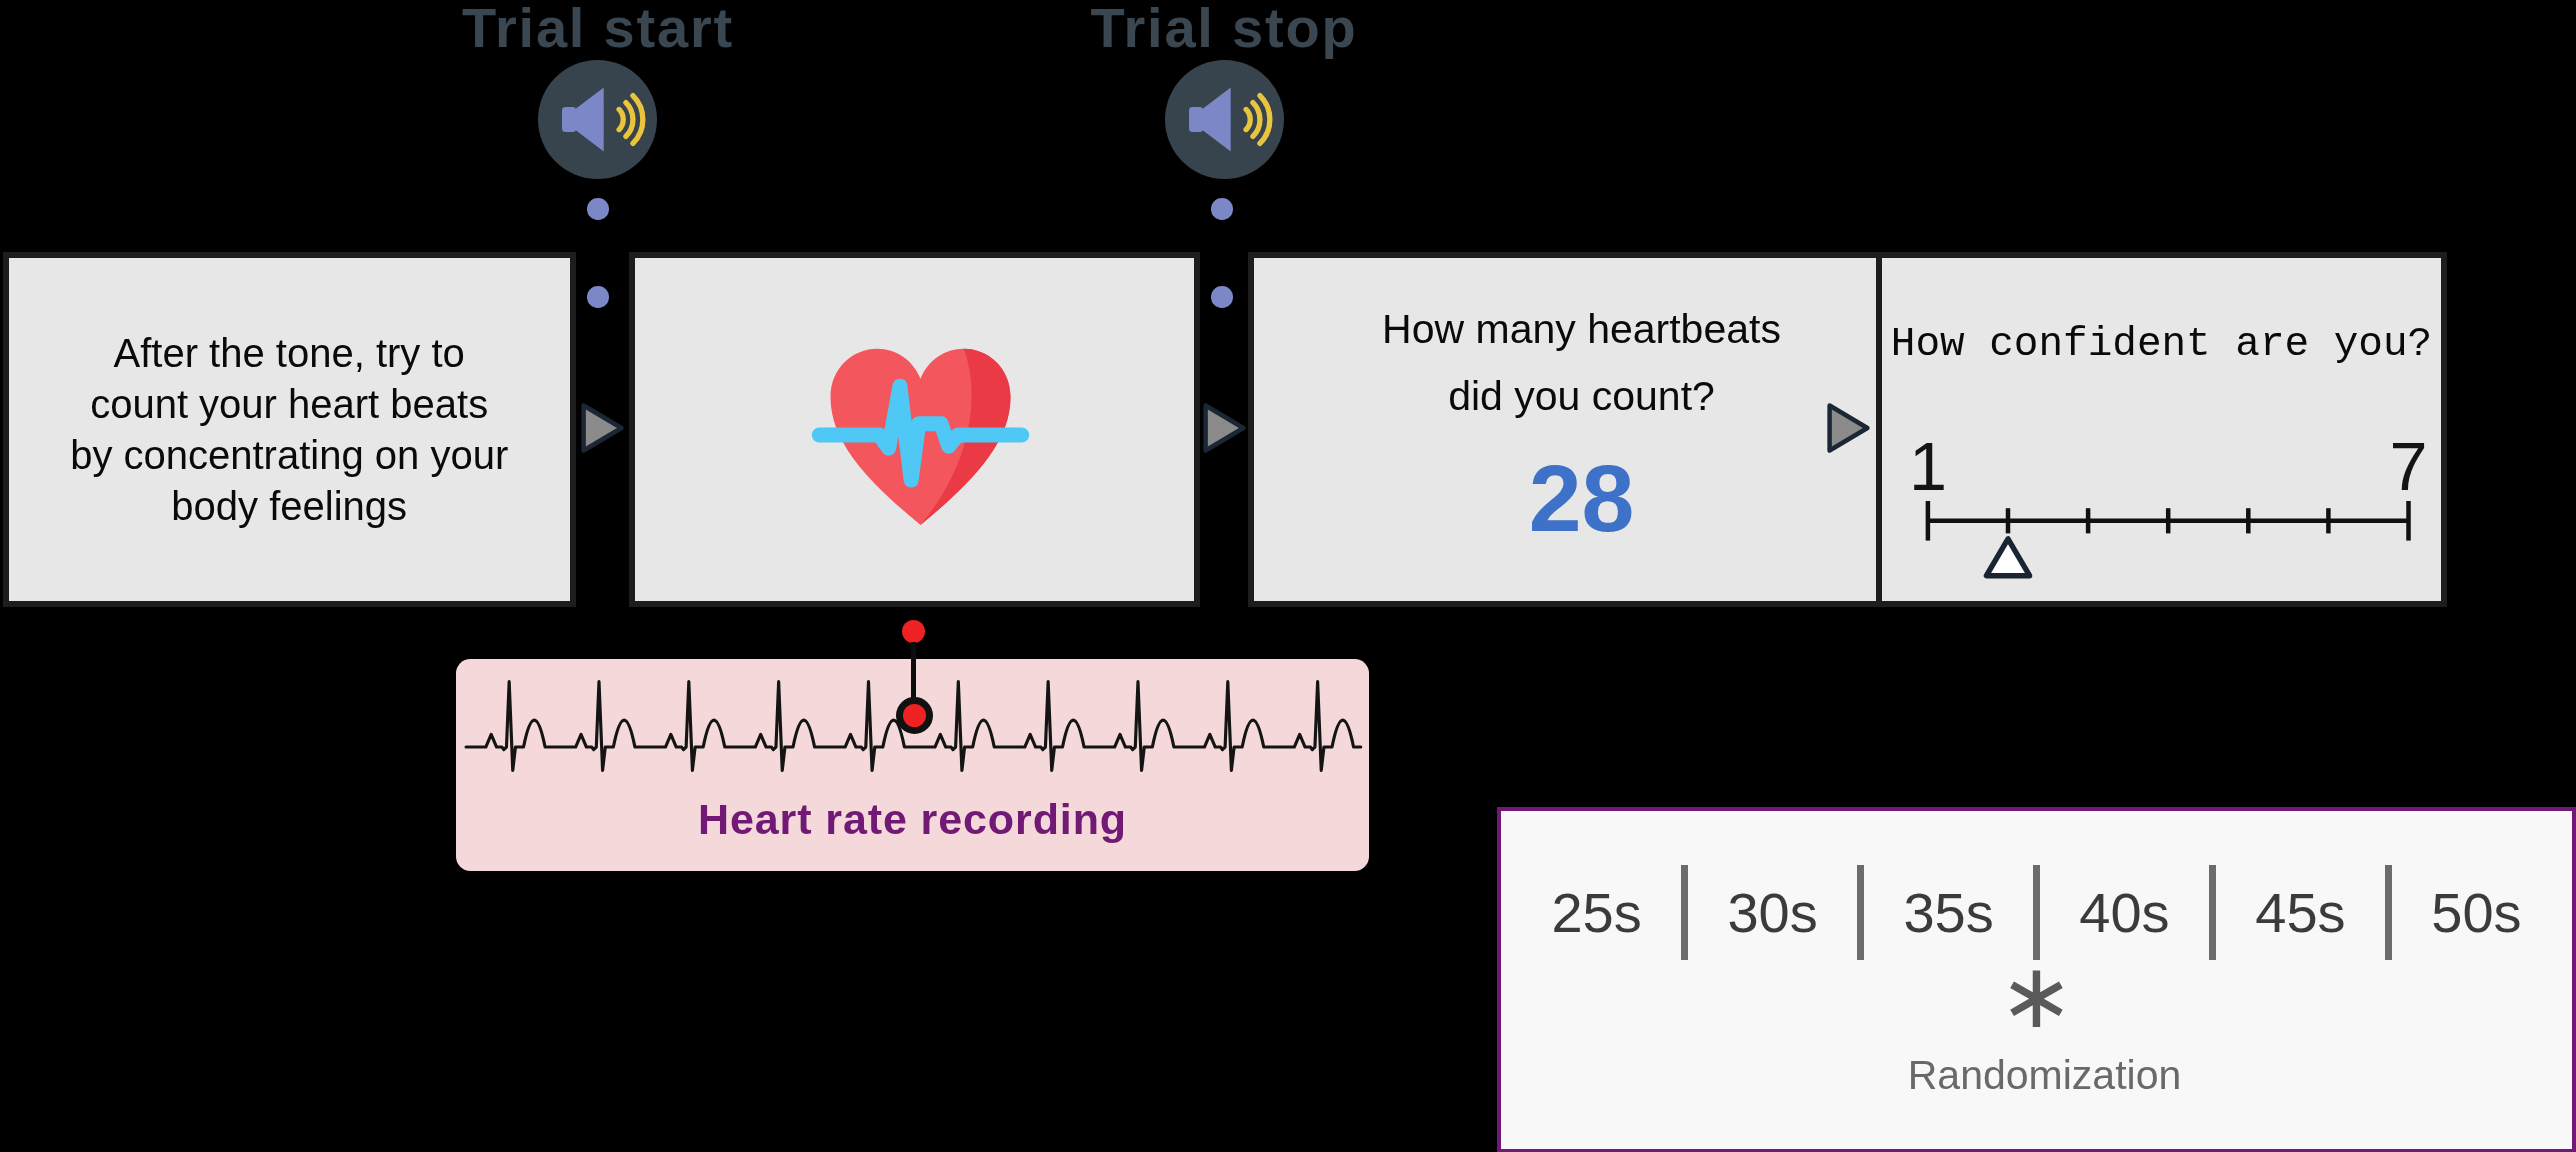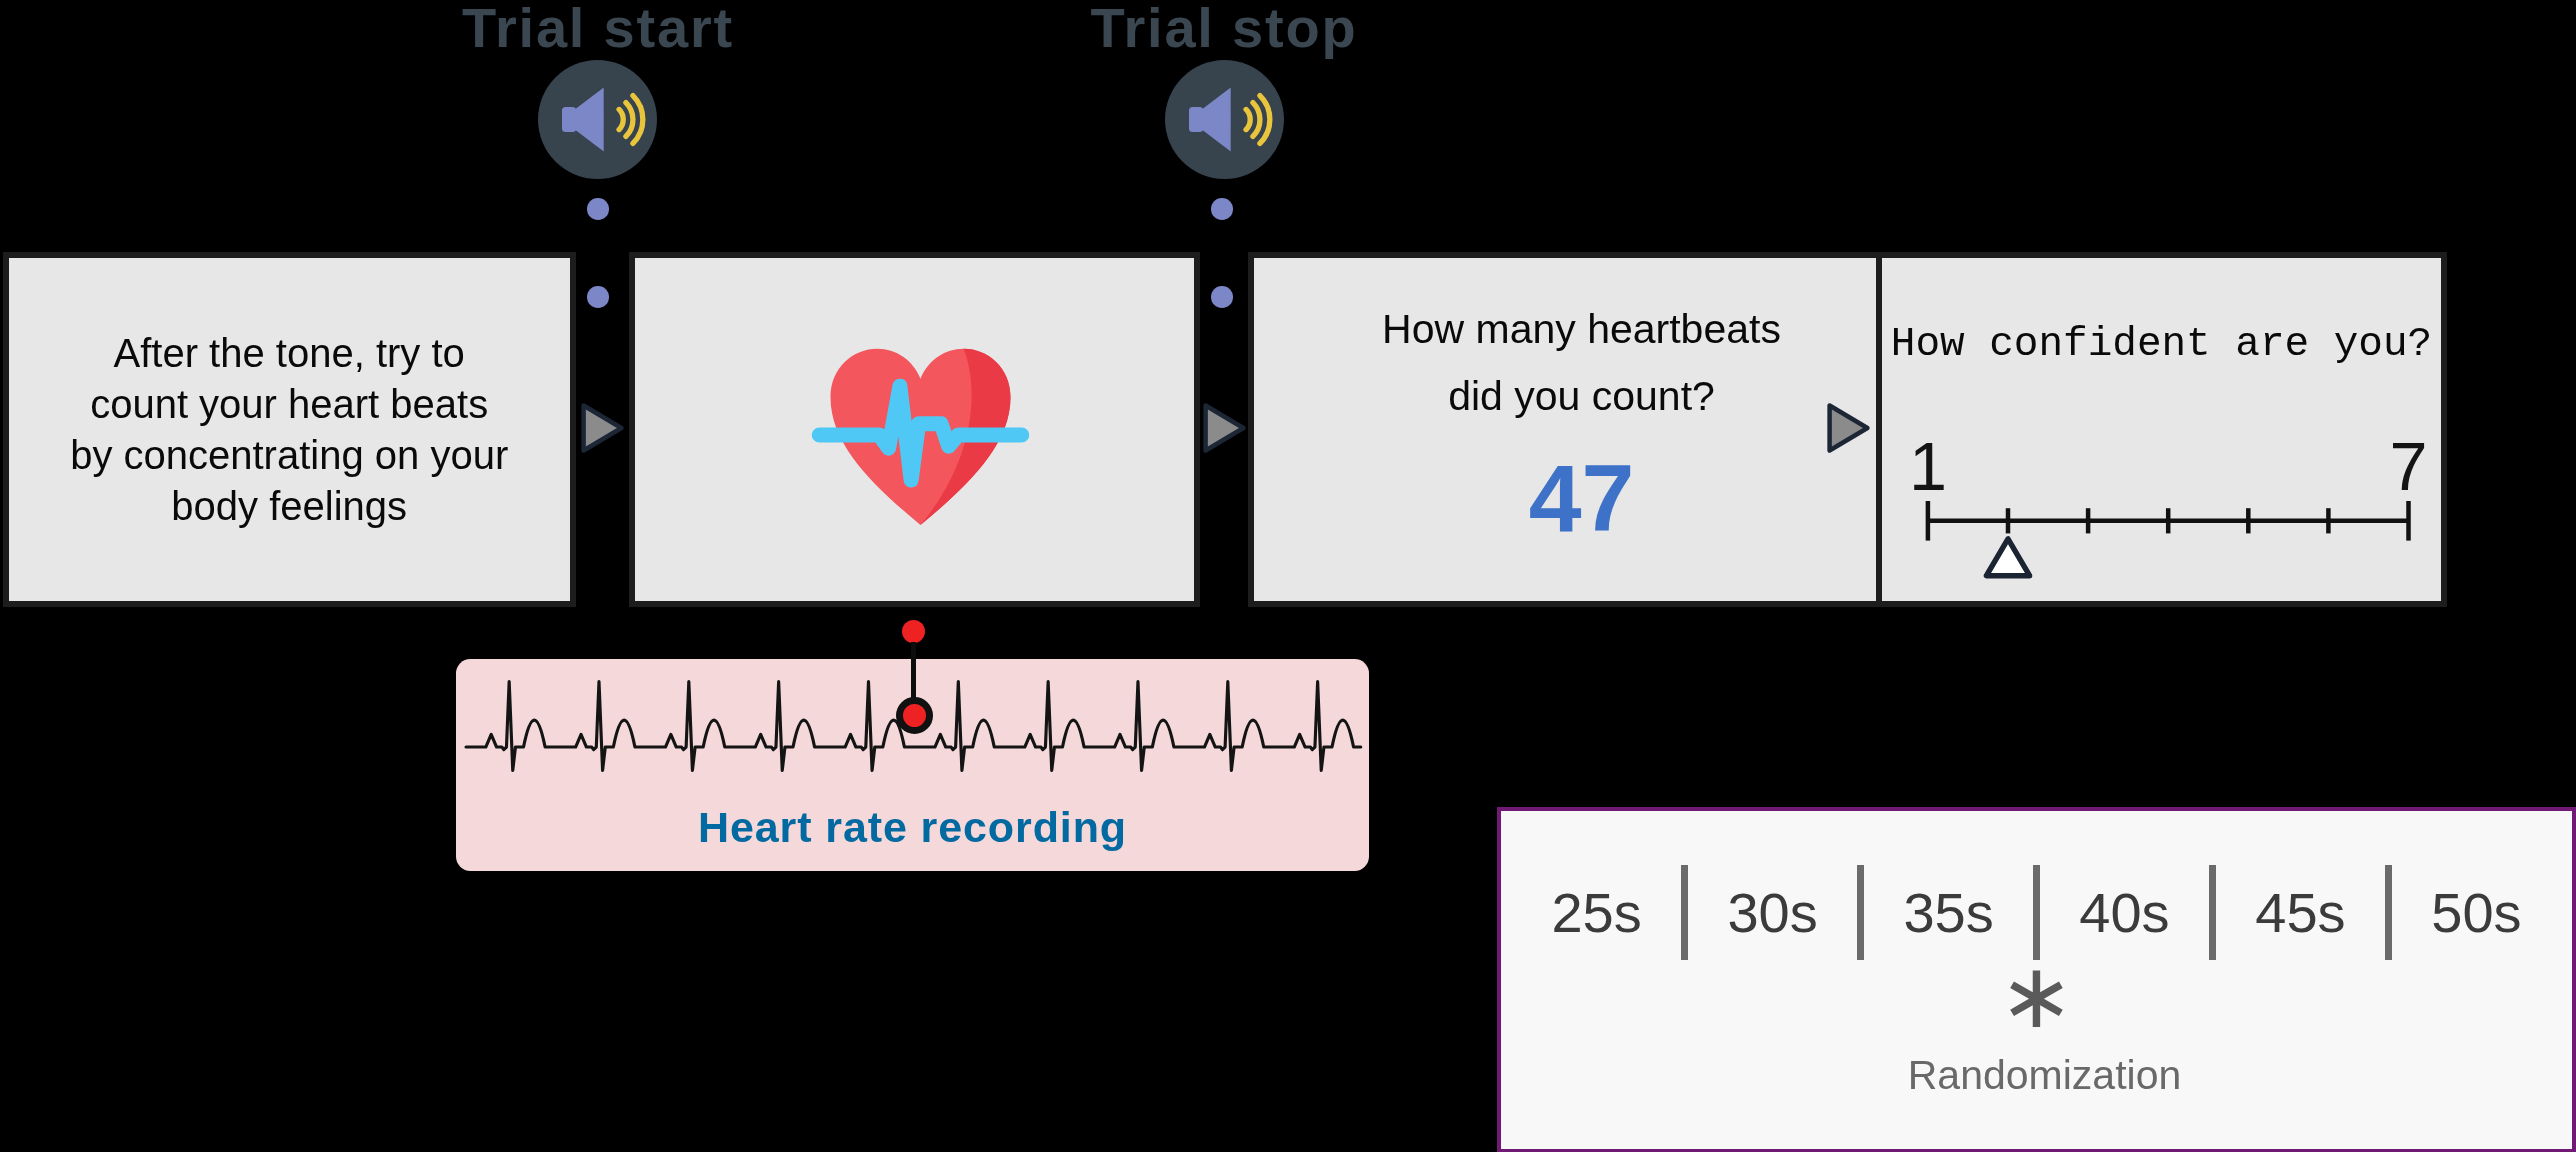--- a/index.html
+++ b/index.html
@@ -27,22 +27,22 @@
 
   .conf-question{margin-top:63px;font-size:41px;text-align:center;font-family:Liberation Mono, monospace;}
   .conf-scale{position:absolute;left:0;top:0;width:558px;height:342px;}
 
   .arrow{position:absolute;width:47px;height:54px;}
 
   
   .recording-box{position:absolute;left:456px;top:659px;width:913px;height:212px;
     background:#f4d8da;border-radius:14.4px;}
   .ecg-svg{position:absolute;left:0;top:0;width:913px;height:212px;}
-  .recording-label{position:absolute;top:144px;left:0;width:100%;text-align:center;
-    font-size:43px;font-weight:bold;color:#0369a1;letter-spacing:0.9px;}
+  .recording-label{position:absolute;top:136px;left:0;width:100%;text-align:center;
+    font-size:43px;font-weight:bold;color:#701a75;letter-spacing:0.9px;}
 
   
   .dot-red{position:absolute;left:902px;top:620px;width:23.4px;height:23.4px;border-radius:50%;background:#ee2222;z-index:5;}
   .red-line{position:absolute;left:911px;top:642px;width:5.4px;height:57px;background:#0d0d0d;z-index:5;}
   .dot-red-ringed{position:absolute;left:896px;top:697px;width:23.4px;height:23.4px;border-radius:50%;
     background:#ee2222;border:7.2px solid #111;z-index:6;}
 
   
   .random-box{position:absolute;left:1497px;top:807px;width:1079px;height:346px;
     background:#f8f8f8;border:4px solid #701a75;box-sizing:border-box;}
@@ -113,21 +113,21 @@
   </div>
 
   <svg class="arrow" style="left:1201px;top:401px" viewBox="0 0 52 60">
     <polygon points="5,5 47,30 5,55" fill="#8b8b8b" stroke="#1c2634" stroke-width="5" stroke-linejoin="round"></polygon>
   </svg>
 
   <div class="step-box" style="left:1248px;width:667px">
     <div class="box-inner">
       <div class="count-question">How many heartbeats
 did you count?</div>
-      <div class="count-answer">47</div>
+      <div class="count-answer">28</div>
     </div>
   </div>
 
   <svg class="arrow" style="left:1825px;top:401px" viewBox="0 0 52 60">
     <polygon points="5,5 47,30 5,55" fill="#8b8b8b" stroke="#1c2634" stroke-width="5" stroke-linejoin="round"></polygon>
   </svg>
 
   <div class="step-box" style="left:1876px;width:571px">
     <div class="box-inner">
       <div class="conf-question">How confident are you?</div>

